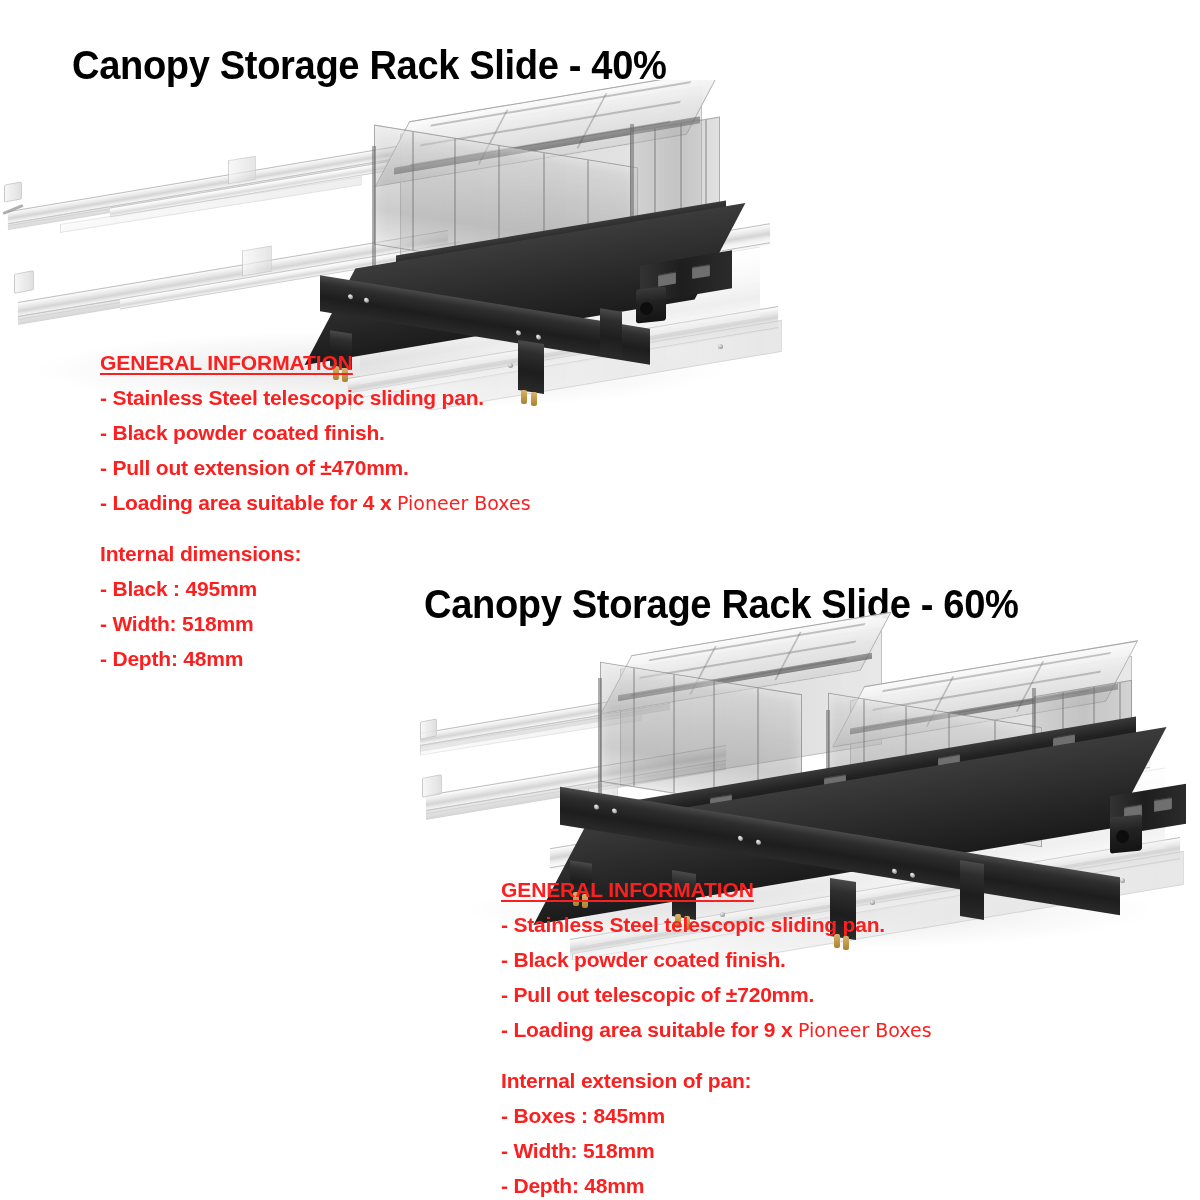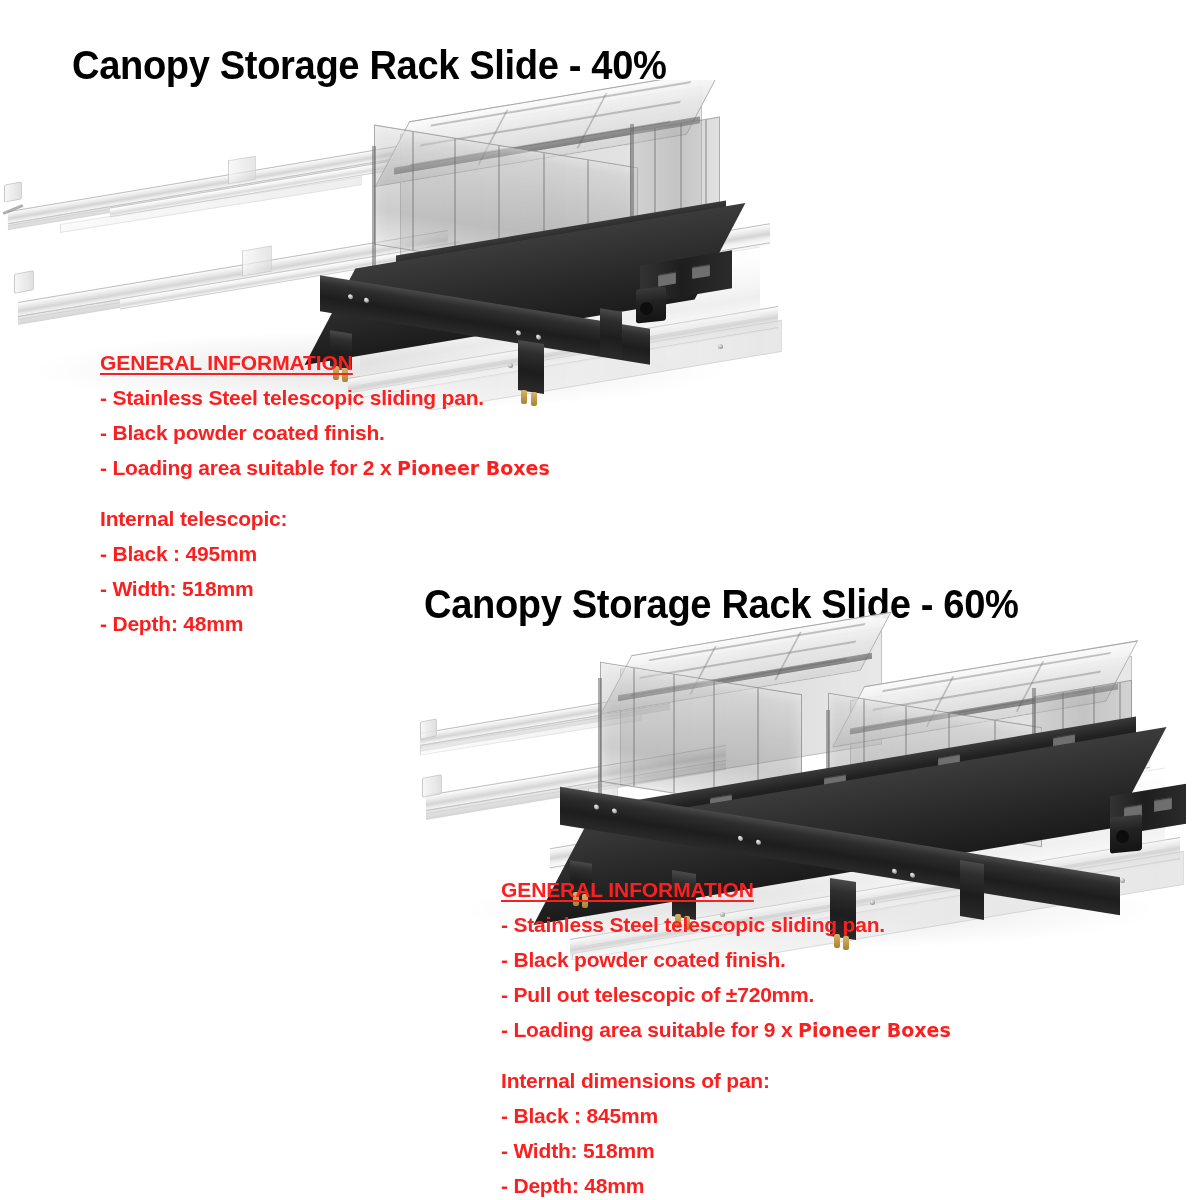--- a/index.html
+++ b/index.html
@@ -47,21 +47,21 @@
   .spec-heading {
     text-decoration: underline;
     text-underline-offset: 3px;
     letter-spacing: -0.1px;
   }
   .spec-line { letter-spacing: -0.2px; }
   .spec-gap { height: 15px; }
   .dims-title { letter-spacing: -0.2px; }
   .pioneer {
     font-family: "DejaVu Sans", sans-serif;
-    font-weight: bold;
+    font-weight: normal;
     font-size: 19px;
     letter-spacing: 0px;
   }
 
   
   .photo {
     position: absolute;
     overflow: hidden;
   }
   #photo-40 { left: 0px;   top: 80px;  width: 800px; height: 330px; }
@@ -272,23 +272,24 @@
 
     <div class="piece steel-dark" style="left:636px; top:208px; width:30px; height:34px; border-radius:3px; transform:skewY(-6deg);"></div>
     <div class="piece" style="left:640px; top:222px; width:13px; height:13px; border-radius:50%; background:#0d0d0d;"></div>
   </div>
 </div>
 
 <div class="spec-block" id="spec-block-40">
   <div class="spec-heading">GENERAL INFORMATION</div>
   <div class="spec-line">- Stainless Steel telescopic sliding pan.</div>
   <div class="spec-line">- Black powder coated finish.</div>
-  <div class="spec-line"><span>- Loading area suitable for 2 x </span><span class="pioneer">Pioneer Boxes</span></div>
+  <div class="spec-line">- Pull out extension of ±470mm.</div>
+  <div class="spec-line"><span>- Loading area suitable for 4 x </span><span class="pioneer">Pioneer Boxes</span></div>
   <div class="spec-gap"></div>
-  <div class="dims-title">Internal telescopic:</div>
+  <div class="dims-title">Internal dimensions:</div>
   <div class="spec-line">- Black : 495mm</div>
   <div class="spec-line">- Width: 518mm</div>
   <div class="spec-line">- Depth: 48mm</div>
 </div>
 
 <h1 class="product-title" id="title-60">Canopy Storage Rack Slide - 60%</h1>
 
 <div class="photo" id="photo-60">
   <div class="stage">
 
@@ -399,18 +400,18 @@
   </div>
 </div>
 
 <div class="spec-block" id="spec-block-60">
   <div class="spec-heading">GENERAL INFORMATION</div>
   <div class="spec-line">- Stainless Steel telescopic sliding pan.</div>
   <div class="spec-line">- Black powder coated finish.</div>
   <div class="spec-line">- Pull out telescopic of ±720mm.</div>
   <div class="spec-line"><span>- Loading area suitable for 9 x </span><span class="pioneer">Pioneer Boxes</span></div>
   <div class="spec-gap"></div>
-  <div class="dims-title">Internal dimensions of pan:</div>
-  <div class="spec-line">- Black : 845mm</div>
+  <div class="dims-title">Internal extension of pan:</div>
+  <div class="spec-line">- Boxes : 845mm</div>
   <div class="spec-line">- Width: 518mm</div>
   <div class="spec-line">- Depth: 48mm</div>
 
 </div>
 
 </body></html>

